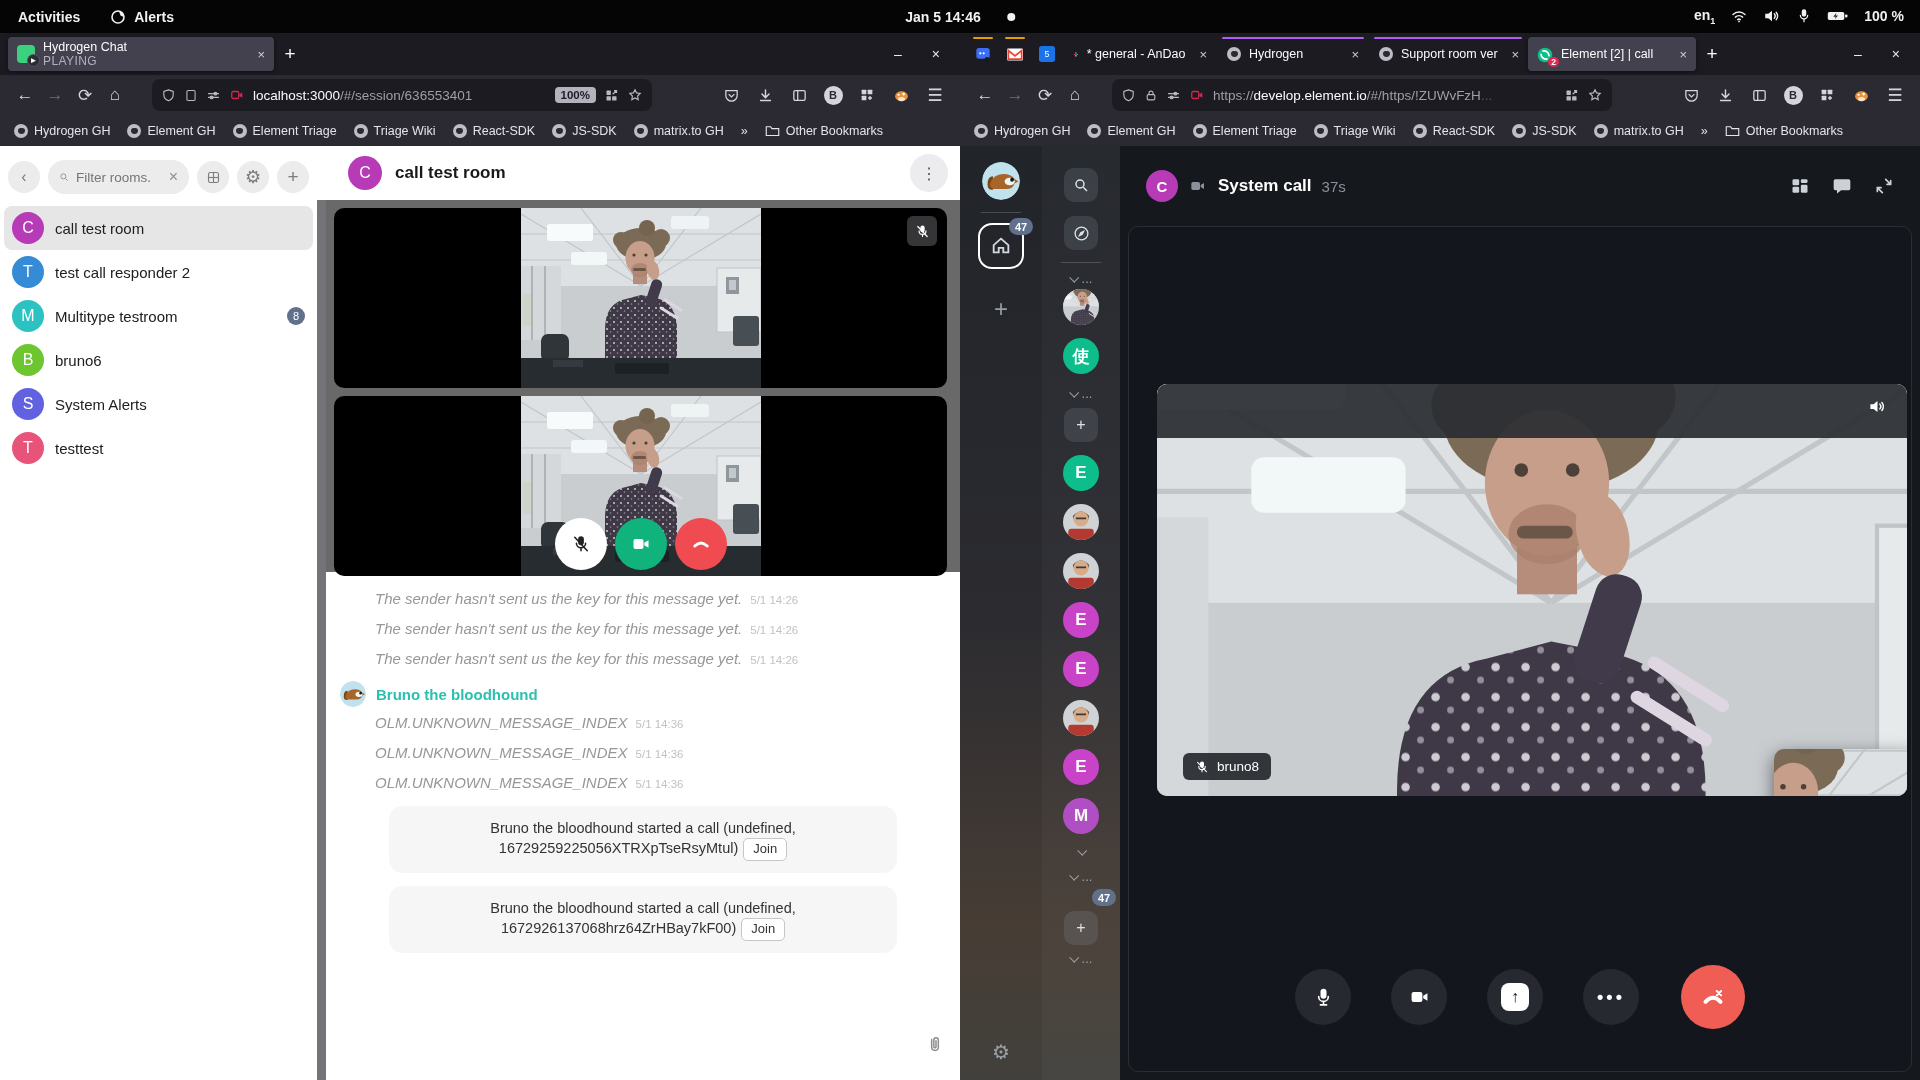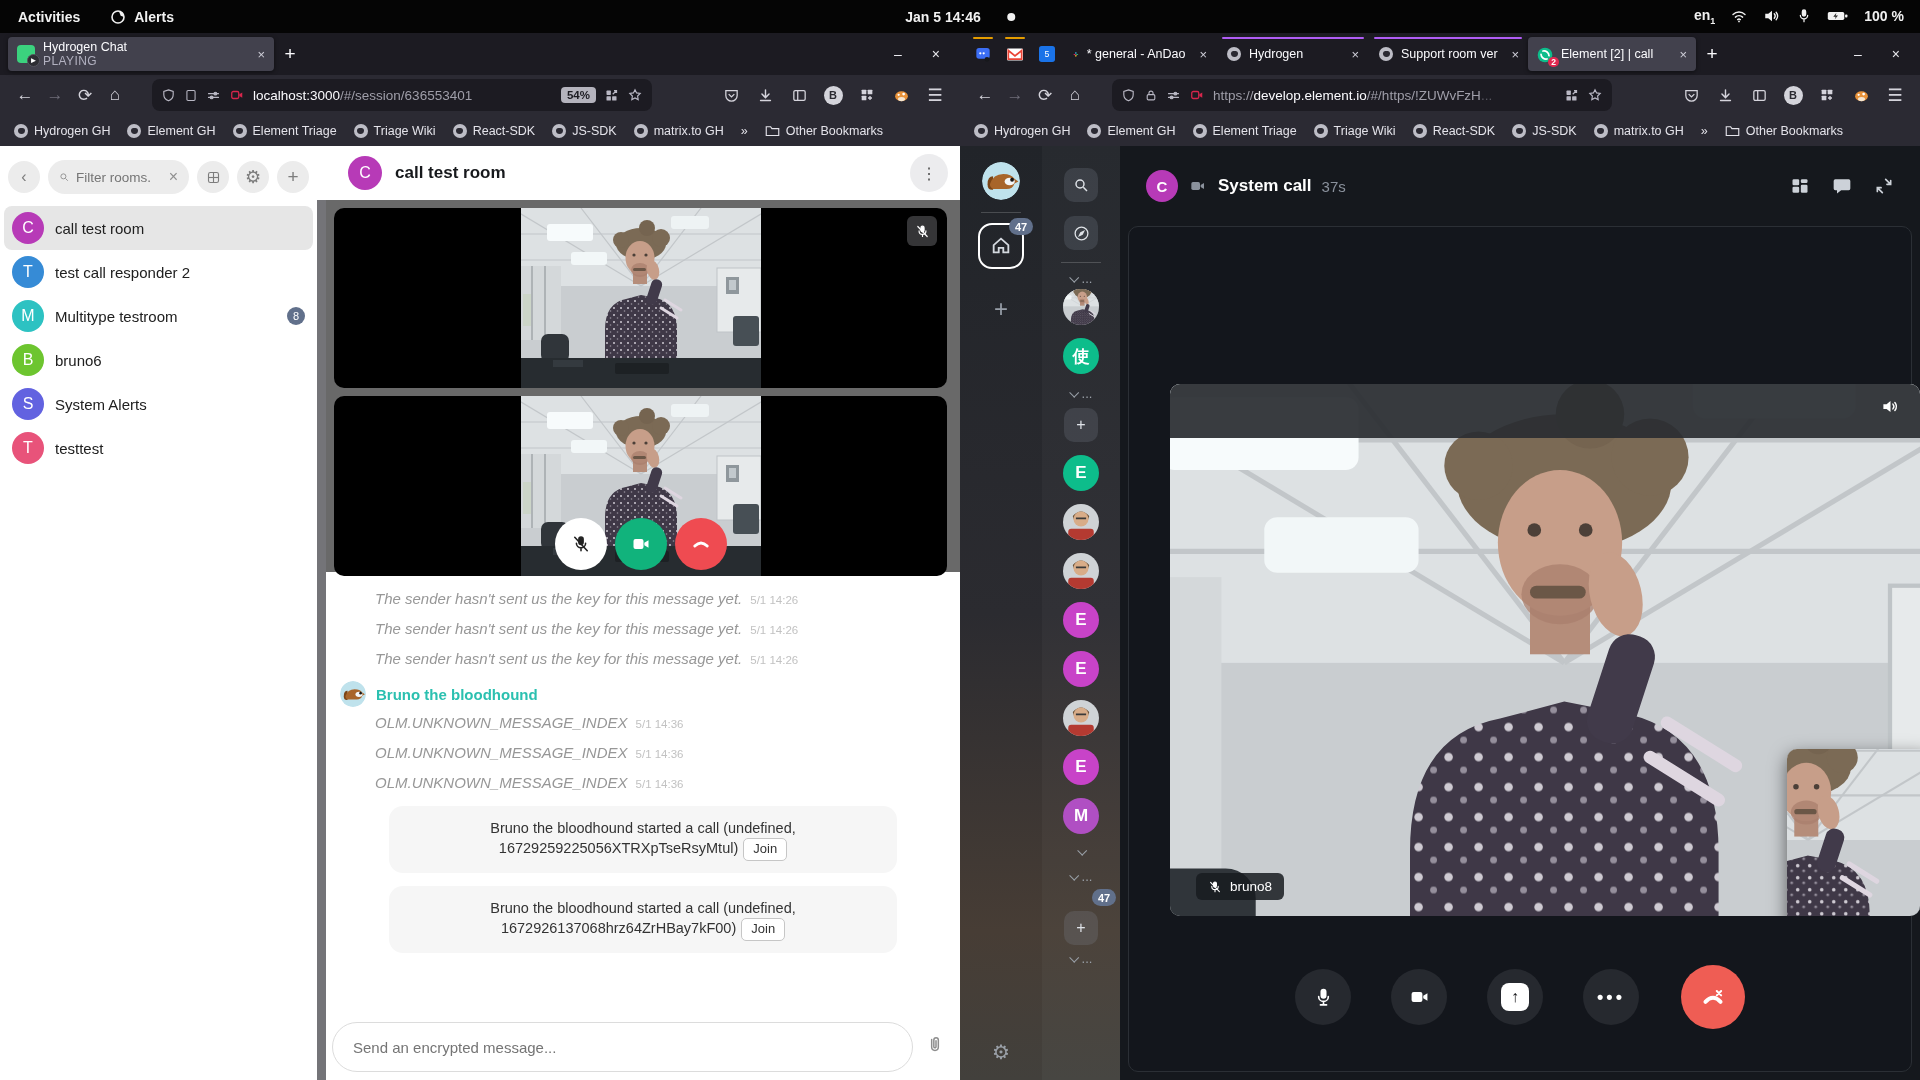--- a/index.html
+++ b/index.html
@@ -105,21 +105,21 @@
 .el-av{width:36px;height:36px;border-radius:50%;overflow:hidden;color:#fff;display:flex;align-items:center;justify-content:center;font-size:17px;font-weight:700;flex:none}
 .sec{display:flex;align-items:center;gap:5px;color:#9aa0a8;font-size:13px;height:14px}
 .chev{width:7px;height:7px;border-right:1.6px solid #9aa0a8;border-bottom:1.6px solid #9aa0a8;transform:rotate(45deg) translateY(-1px)}
 .el-main{flex:1;display:flex;flex-direction:column;min-width:0}
 .el-head{height:80px;display:flex;align-items:center;gap:10px;padding:0 26px;flex:none}
 .el-havatar{width:32px;height:32px;border-radius:50%;background:#b73ab7;color:#fff;display:flex;align-items:center;justify-content:center;font-size:15px;font-weight:700}
 .el-title{font-size:17px;font-weight:700;color:#fff}
 .el-dur{font-size:15px;color:#8a919c}
 .el-hicons{margin-left:auto;display:flex;gap:22px;color:#ccd1d8;align-items:center}
 .el-stage{flex:1;margin:0 8px 8px;border:1px solid #2b2f35;border-radius:10px;background:#13161c;position:relative}
-.el-tile{position:absolute;left:41px;top:157px;width:750px;height:532px;border-radius:10px;overflow:hidden;background:#23262b}
+.el-tile{position:absolute;left:28px;top:157px;width:750px;height:412px;border-radius:10px;overflow:hidden;background:#23262b}
 .el-tile .cam{width:100%;height:100%;display:block}
 .tile-band{position:absolute;top:0;left:0;right:0;height:54px;background:rgba(42,45,50,.93)}
 .vol{position:absolute;top:13px;right:20px;color:#fff}
 .sp-pill{position:absolute;left:26px;bottom:16px;background:rgba(24,27,32,.85);border-radius:6px;padding:6px 12px;display:flex;gap:8px;align-items:center;color:#fff;font-size:13.5px}
 .pip{position:absolute;left:617px;top:365px;width:145px;height:206px;border-radius:10px;overflow:hidden;box-shadow:0 6px 18px rgba(0,0,0,.55);background:#1b1e22}
 .pip .cam{width:100%;height:100%;display:block}
 .el-controls{position:absolute;bottom:42px;left:50%;transform:translateX(-50%);display:flex;gap:40px;align-items:center}
 .ebtn{width:56px;height:56px;border-radius:50%;background:#26292f;color:#fff;display:flex;align-items:center;justify-content:center}
 .ebtn.hang{width:64px;height:64px;background:#ef5d54;margin-left:2px}
 .share-inner{width:28px;height:28px;background:#fff;border-radius:8px;color:#141519;display:flex;align-items:center;justify-content:center;font-size:16px;font-weight:700}
@@ -268,21 +268,21 @@
         <svg class="ic" width="15" height="15" viewBox="0 0 24 24" fill="none" stroke="currentColor" stroke-width="1.8" stroke-linecap="round">
             <path d="M4 9 h16 M4 15 h16"></path>
             <circle cx="15" cy="9" r="2.2" fill="currentColor"></circle>
             <circle cx="9" cy="15" r="2.2" fill="currentColor"></circle>
           </svg>
         <svg class="ic" width="16" height="14" viewBox="0 0 24 24" fill="none" stroke="#d7264c" stroke-width="2.2">
             <rect x="3" y="6" width="12" height="12" rx="2.5"></rect>
             <polygon points="16,10.5 21,7.5 21,16.5 16,13.5" fill="#d7264c" stroke="none"></polygon>
           </svg>
         <span class="url-text"><span class="url-host">localhost:3000</span><span class="url-dim">/#/session/636553401</span></span>
-        <span class="zoomchip">54%</span>
+        <span class="zoomchip">100%</span>
         <svg class="ic" width="15" height="15" viewBox="0 0 24 24" fill="currentColor">
             <rect x="4" y="4" width="7" height="7" rx="1"></rect>
             <rect x="13" y="13" width="7" height="7" rx="1"></rect>
             <rect x="4" y="13" width="7" height="7" rx="1"></rect>
             <path d="M14 10 l6-6 M20 8V4h-4" stroke="currentColor" stroke-width="2" fill="none"></path>
           </svg>
         <svg class="ic" width="16" height="16" viewBox="0 0 24 24" fill="none" stroke="currentColor" stroke-width="1.7">
             <path d="M12 4 l2.4 4.9 5.4.8 -3.9 3.8.9 5.4 -4.8-2.5 -4.8 2.5.9-5.4 -3.9-3.8 5.4-.8z"></path>
           </svg>
       </div>
@@ -475,23 +475,20 @@
             <span>Bruno the bloodhound started a call (undefined,</span><br>
             <span>16729259225056XTRXpTseRsyMtul)</span><span class="joinbtn">Join</span>
           </div>
           <div class="ctile">
             <span>Bruno the bloodhound started a call (undefined,</span><br>
             <span>1672926137068hrz64ZrHBay7kF00)</span><span class="joinbtn">Join</span>
           </div>
 
         </div>
         <div class="hy-comp">
-          <div class="comp-pill">
-            <input placeholder="Send an encrypted message..." style="">
-          </div>
           <span class="clip"><svg class="ic" width="20" height="20" viewBox="0 0 24 24" fill="none" stroke="currentColor" stroke-width="1.8" stroke-linecap="round">
                 <path d="M8 5.5 v9 a4 4 0 0 0 8 0 V6 a2.7 2.7 0 0 0 -5.4 0 v8 a1.3 1.3 0 0 0 2.6 0 V7"></path>
               </svg></span>
         </div>
       </div>
     </div>
   </div>
 
   <div class="win right">
     <div class="tabbar">

